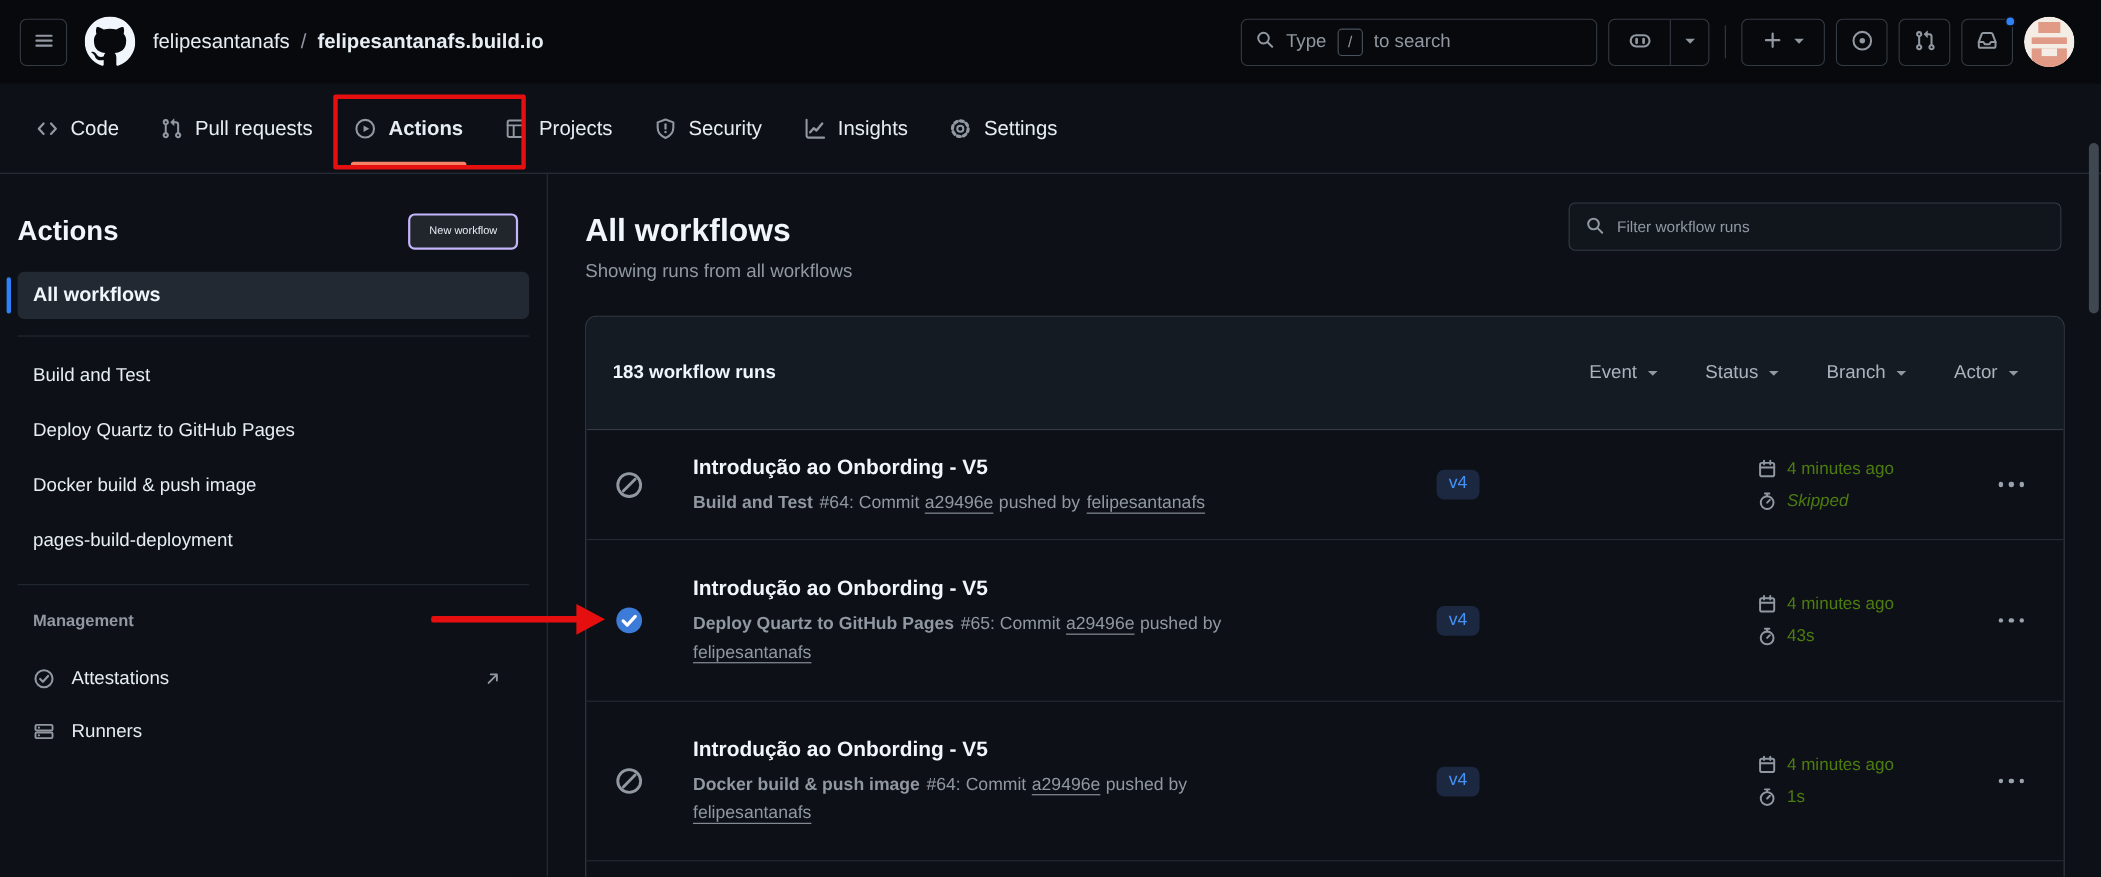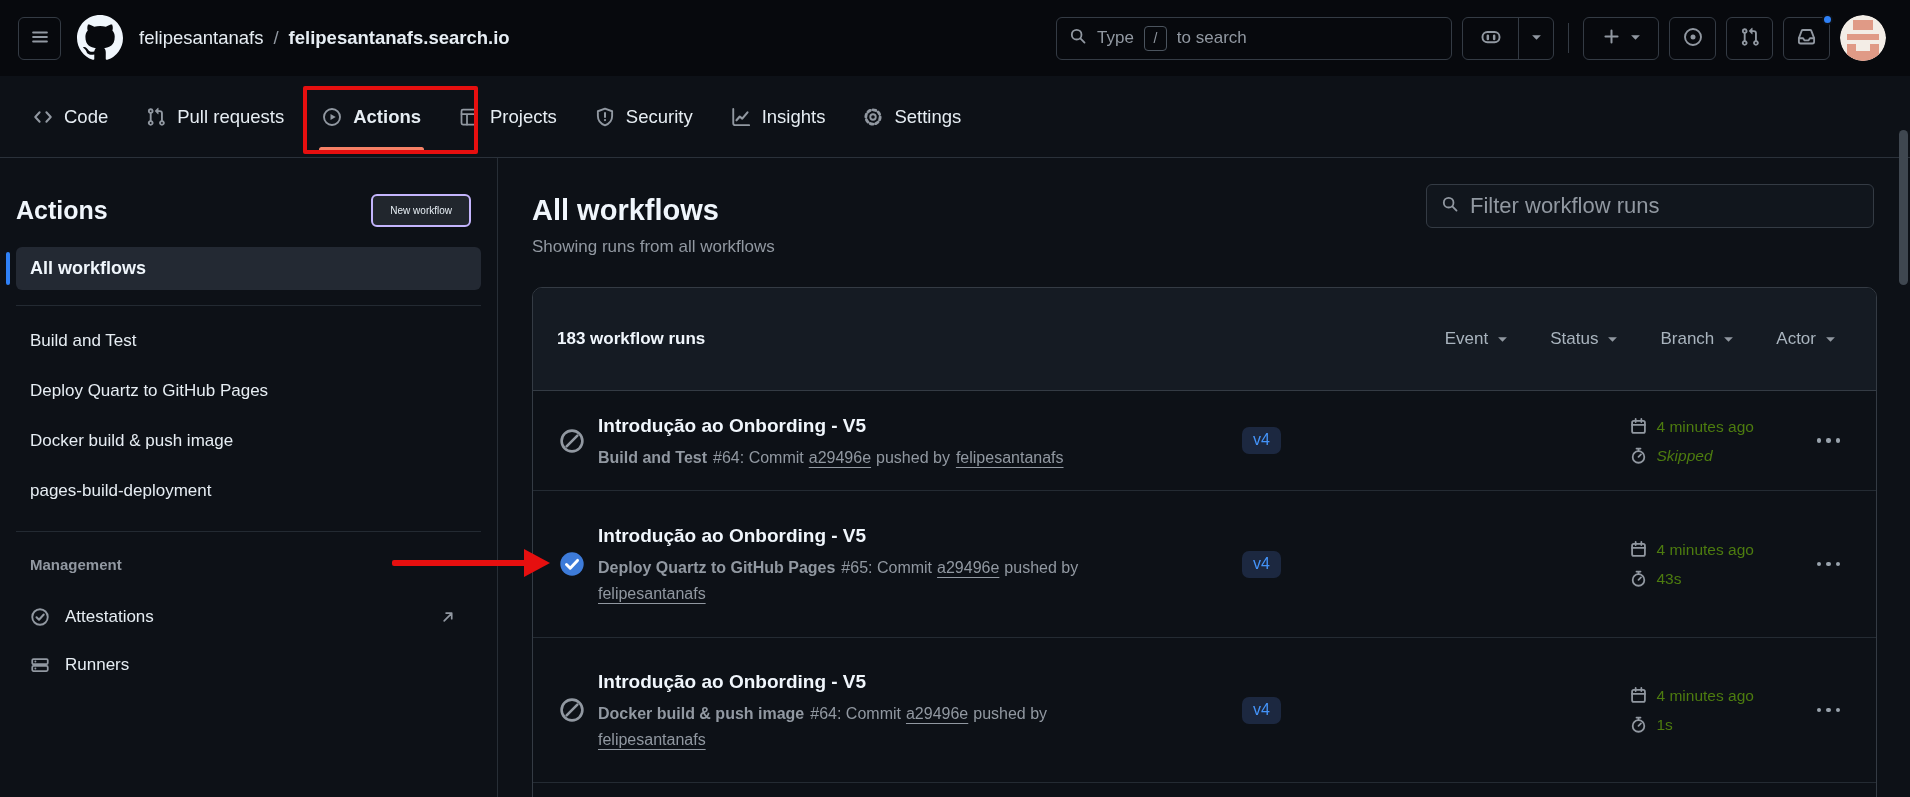--- a/index.html
+++ b/index.html
@@ -13,21 +13,21 @@
   .app-header { position:absolute; top:0; left:0; width:100%; height:76px;
     background:#07090d; display:flex; align-items:center; padding:0 24px 0 18px; gap:16px; }
   .icon-btn { height:43px; border:1px solid #343b44; border-radius:6px; background:transparent;
     color:#9198a1; display:flex; align-items:center; justify-content:center; flex:none; }
   .hamburger-btn { width:43px; }
   .gh-logo { width:46px; height:46px; color:#f0f6fc; flex:none; display:flex; }
   .breadcrumb { font-size:18.5px; display:flex; align-items:center; gap:10px; white-space:nowrap; }
   .breadcrumb .sep { color:#9198a1; }
   .breadcrumb .repo { font-weight:600; }
   .header-right { margin-left:auto; display:flex; align-items:center; gap:10px; }
-  .search-box { width:396px; height:43px; border:1px solid #343b44; border-radius:6px;
+  .search-box { width:324px; height:43px; border:1px solid #343b44; border-radius:6px;
     display:flex; align-items:center; gap:10px; padding:0 12px; color:#9198a1; font-size:17px; }
   .slash-key { width:23px; height:25px; border:1px solid #4b545e; border-radius:4px;
     display:flex; align-items:center; justify-content:center; font-size:14px; }
   .copilot-btn { width:92px; padding:0; }
   .copilot-btn .half-l { width:55px; display:flex; justify-content:center; }
   .copilot-btn .half-sep { width:1px; height:100%; background:#343b44; }
   .copilot-btn .half-r { width:34px; display:flex; justify-content:center; }
   .v-sep { width:1px; height:30px; background:#343b44; margin:0 4px; }
   .plus-btn { width:76px; gap:9px; }
   .sq-btn { width:47px; position:relative; }
@@ -69,34 +69,34 @@
     font-size:17px; color:#e6edf3; }
   .mi-icon { color:#9198a1; display:flex; }
   .mi-ext { margin-left:auto; color:#9198a1; display:flex; }
 
   
   .main { position:absolute; left:498px; top:158px; right:0; bottom:0; padding:36px 36px 0 34px; }
   .main-title { font-size:29px; font-weight:600; color:#f0f6fc; }
   .main-subtitle { margin-top:10px; font-size:17px; color:#9198a1; }
   .filter-input { position:absolute; top:26px; right:36px; width:448px; height:44px;
     border:1px solid #343b44; border-radius:6px; background:#11161d; display:flex;
-    align-items:center; gap:11px; padding:0 14px; color:#9198a1; font-size:22px; }
+    align-items:center; gap:11px; padding:0 14px; color:#9198a1; font-size:14px; }
 
   .runs-card { margin-top:30px; width:1345px; height:600px; border:1px solid #343b44;
     border-radius:10px 10px 0 0; overflow:hidden; background:#0d1117; }
   .runs-head { height:103px; background:#151b23; border-bottom:1px solid #343b44;
     display:flex; align-items:center; padding:0 24px; }
   .runs-count { font-size:17px; font-weight:700; color:#f0f6fc; }
   .runs-filters { margin-left:auto; display:flex; gap:42px; padding-right:16px; }
   .filter-btn { background:none; border:none; color:#a9b4be; font-size:17px;
     display:flex; align-items:center; gap:9px; }
   .f-caret { display:flex; color:#9198a1; }
 
   .run-row { display:flex; align-items:center; padding:0 34px 0 26px;
-    border-bottom:1px solid #242b33; }
+    border-bottom:1px solid #242b33;gap:32px; }
   .status-icon { width:26px; height:26px; flex:none; display:flex; }
   .run-main { width:540px; margin-left:13px; }
   .run-title { display:block; font-size:19px; font-weight:600; color:#f0f6fc; line-height:30px; }
   .run-sub { margin-top:4px; font-size:16px; color:#9198a1; line-height:26px; }
   .wf-name { font-weight:700; }
   .run-info { margin:0 5px 0 6px; }
   .pushed { margin:0 6px 0 5px; }
   .u-link { text-decoration:underline; text-underline-offset:4px; color:#9198a1; }
   .ver-badge { margin-left:104px; flex:none; font-size:16px; color:#4493f8; background:#1c2840;
     border-radius:7px; padding:4px 11px 5px; }
@@ -131,21 +131,21 @@
           </svg></span>
     </button>
     <a class="gh-logo">
         <span class="ico"><svg viewBox="0 0 16 16" width="46" height="46" fill="currentColor">
             <path d="M8 0C3.58 0 0 3.58 0 8c0 3.54 2.29 6.53 5.47 7.59.4.07.55-.17.55-.38 0-.19-.01-.82-.01-1.49-2.01.37-2.53-.49-2.69-.94-.09-.23-.48-.94-.82-1.13-.28-.15-.68-.52-.01-.53.63-.01 1.08.58 1.23.82.72 1.21 1.87.87 2.33.66.07-.52.28-.87.51-1.07-1.78-.2-3.64-.89-3.64-3.95 0-.87.31-1.59.82-2.15-.08-.2-.36-1.02.08-2.12 0 0 .67-.21 2.2.82.64-.18 1.32-.27 2-.27s1.36.09 2 .27c1.53-1.04 2.2-.82 2.2-.82.44 1.1.16 1.92.08 2.12.51.56.82 1.27.82 2.15 0 3.07-1.87 3.75-3.65 3.95.29.25.54.73.54 1.48 0 1.07-.01 1.93-.01 2.2 0 .21.15.46.55.38A8.01 8.01 0 0 0 16 8c0-4.42-3.58-8-8-8Z"></path>
           </svg></span>
       </a>
     <nav class="breadcrumb">
       <a>felipesantanafs</a>
       <span class="sep">/</span>
-      <a class="repo">felipesantanafs.search.io</a>
+      <a class="repo">felipesantanafs.build.io</a>
     </nav>
     <div class="header-right">
       <div class="search-box">
         <span class="ico"><svg viewBox="0 0 16 16" width="18" height="18" fill="none" stroke="currentColor" stroke-width="1.5" stroke-linecap="round" stroke-linejoin="round">
               <circle cx="6.8" cy="6.8" r="4.3" stroke-width="1.6"></circle>
               <path d="M10.1 10.1 13.8 13.8" stroke-width="1.6"></path>
             </svg></span>
         <span>Type</span>
         <span class="slash-key">/</span>
         <span>to search</span>

